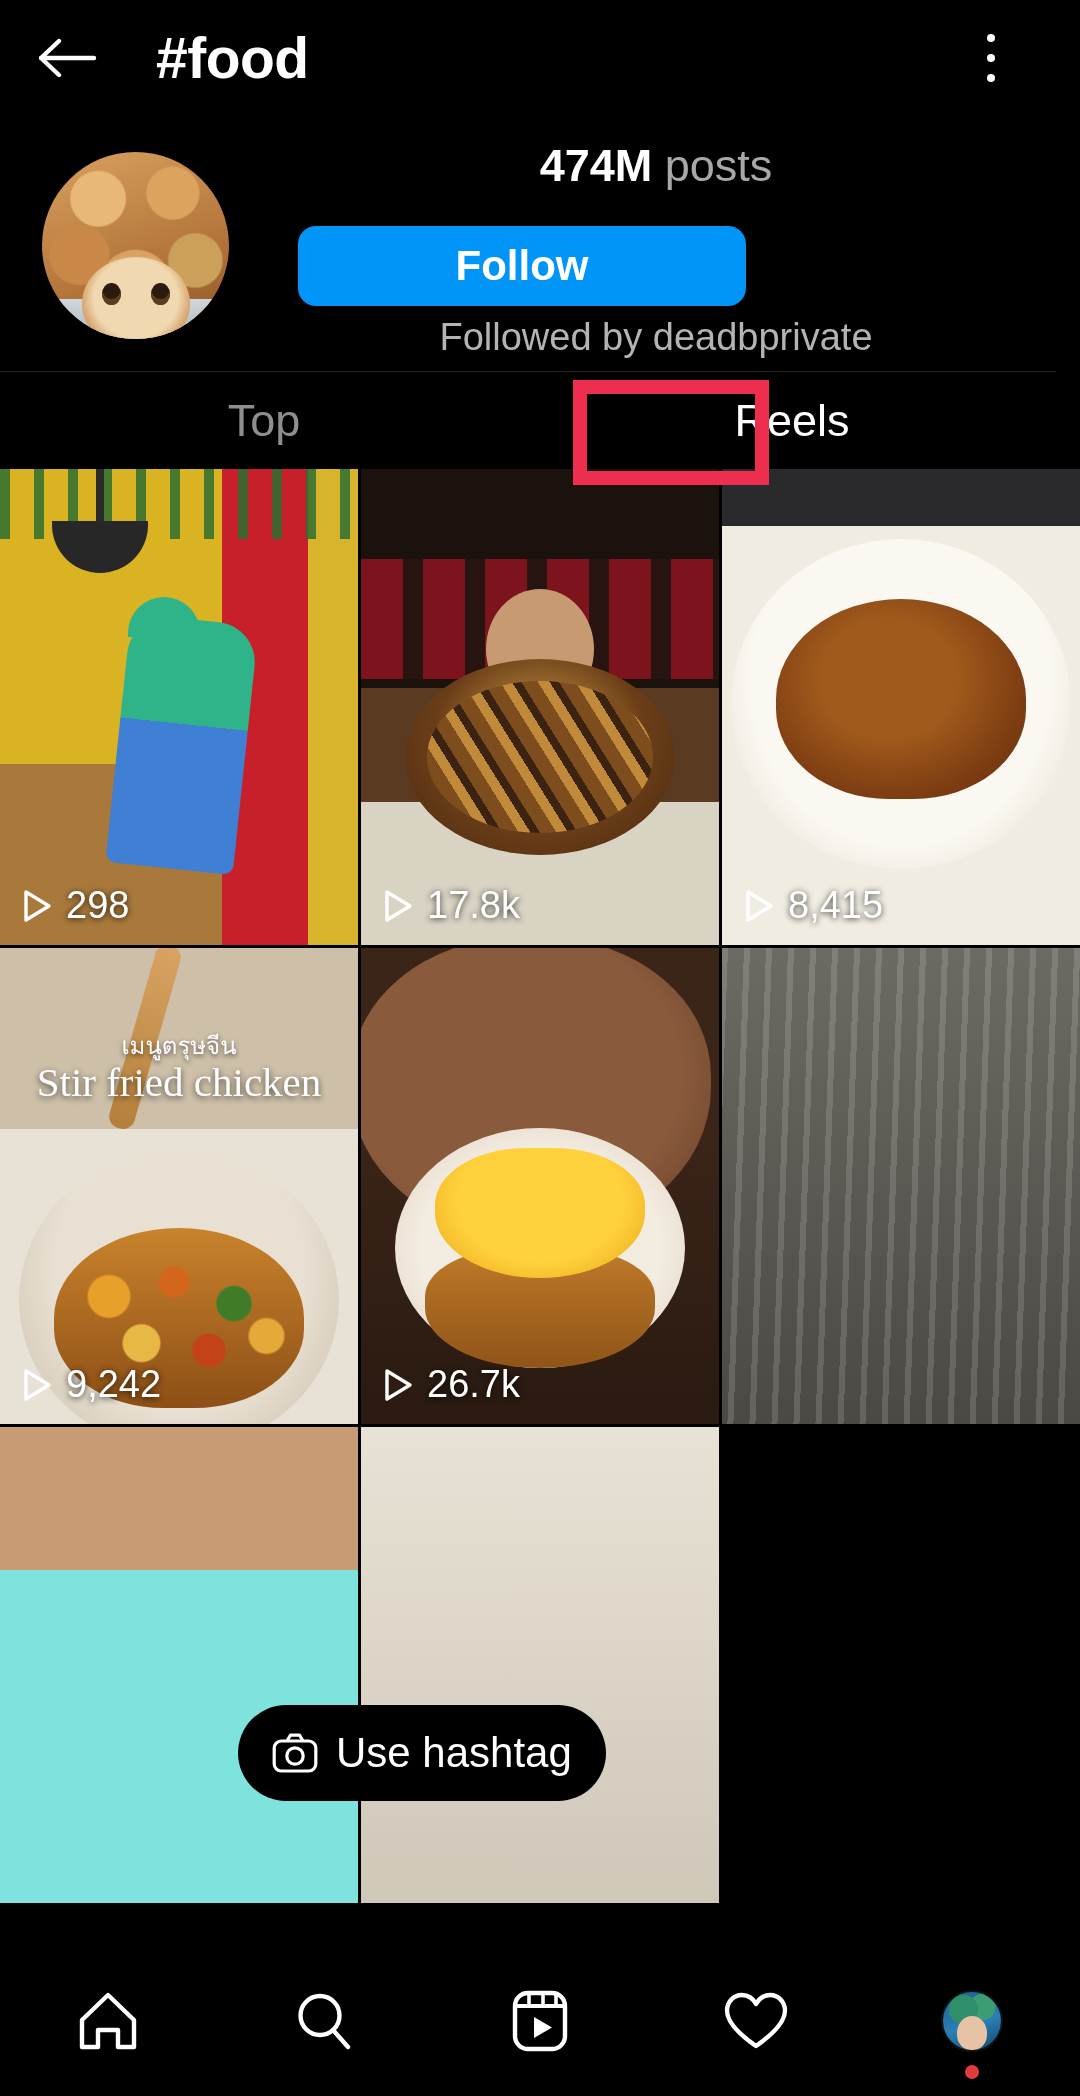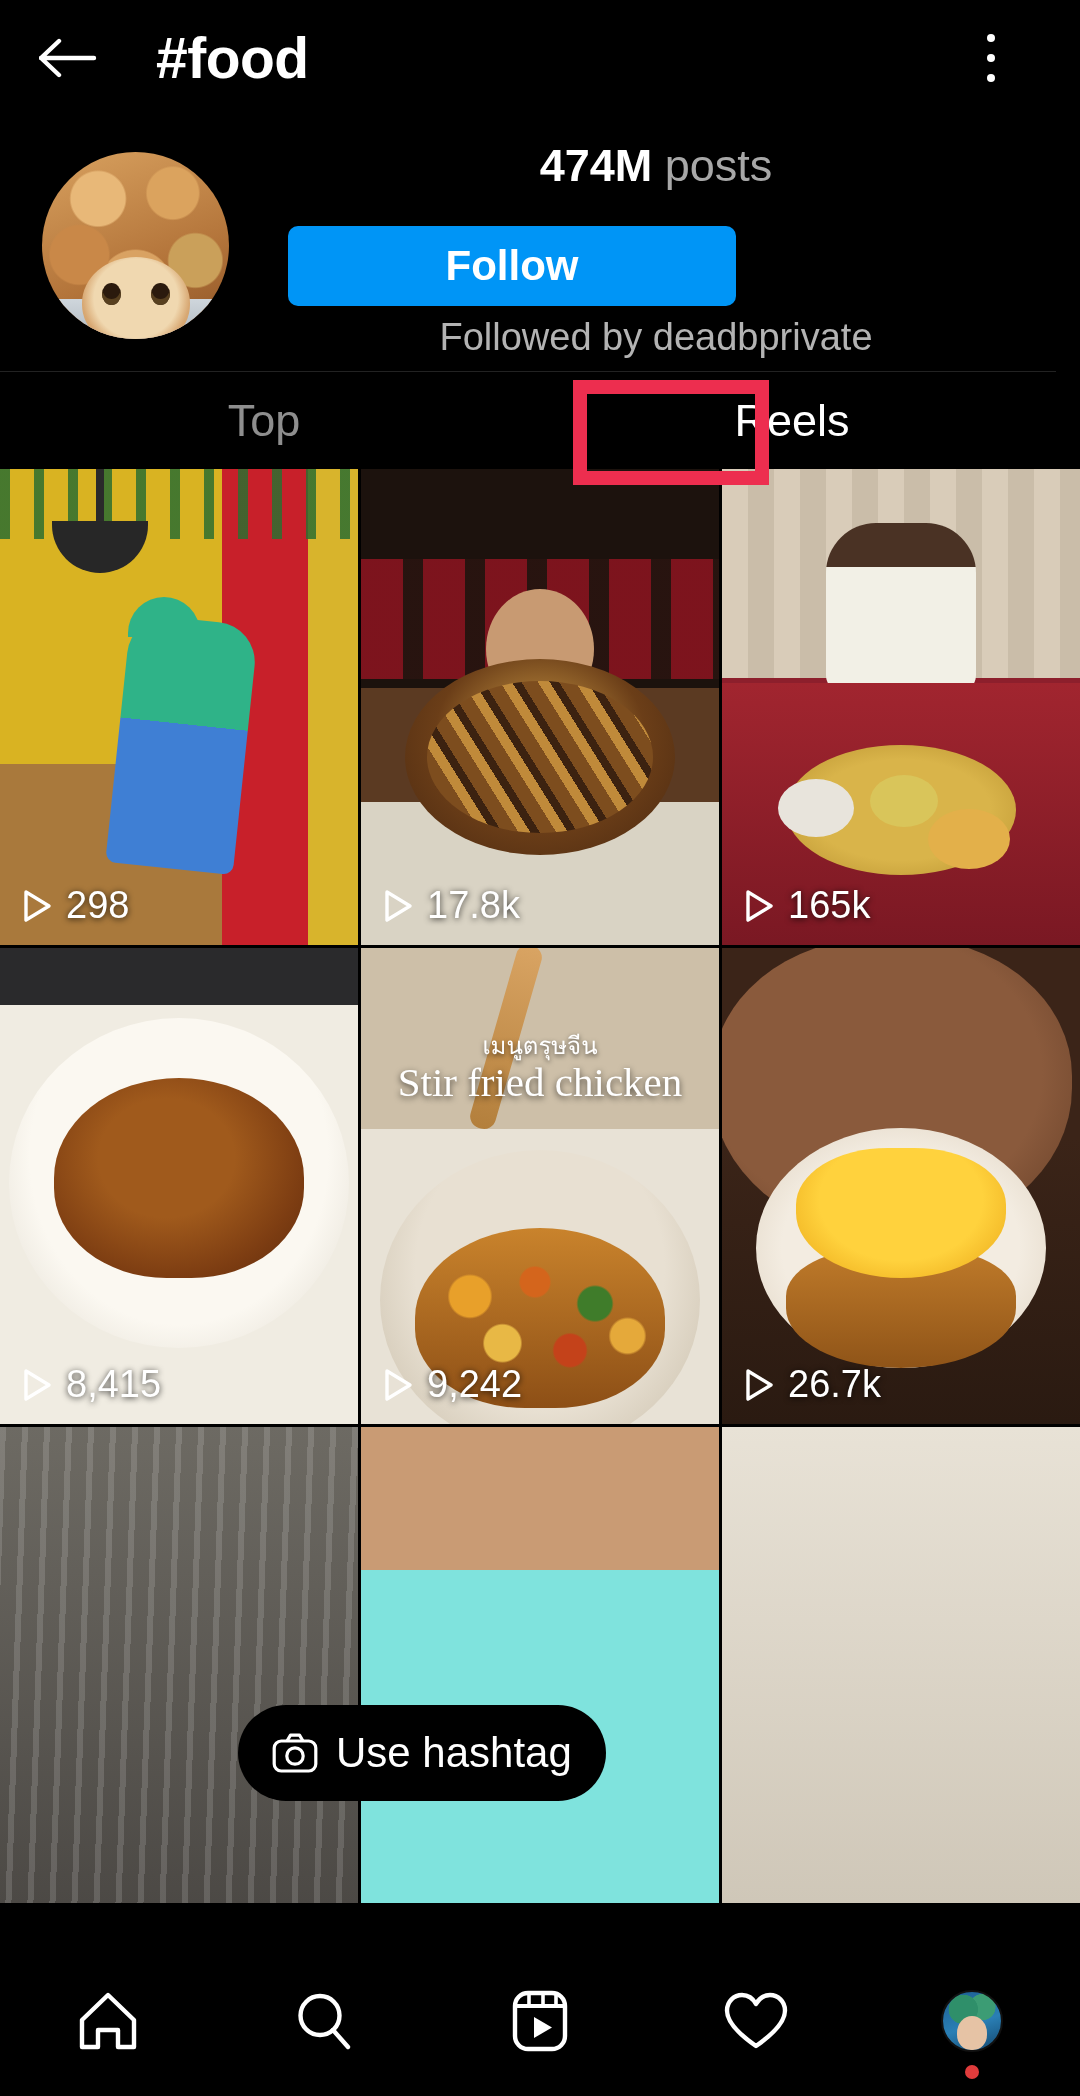--- a/index.html
+++ b/index.html
@@ -65,22 +65,22 @@
     background:linear-gradient(#cfd6dc,#aeb7bf);
   }
 
   .posts-count {
     position:absolute; left:276px; top:24px; width:760px;
     text-align:center; font-size:45px; color:#a8a8a8; font-weight:400;
   }
   .posts-count b { color:#fff; font-weight:bold; }
 
   .follow-btn {
-    position:absolute; left:288px; top:110px;
-    width:448px; height:80px; border-radius:10px;
+    position:absolute; left:298px; top:110px;
+    width:448px; height:80px; border-radius:18px;
     background:#0095f6; border:none;
     color:#fff; font-size:42px; font-weight:bold;
     font-family:"Liberation Sans", sans-serif;
     display:flex; align-items:center; justify-content:center;
   }
   .followed-by {
     position:absolute; left:276px; top:200px; width:760px;
     text-align:center; font-size:38px; color:#b3b3b3;
   }
 
@@ -390,37 +390,20 @@
           <div class="platter"></div>
       </div>
       <div class="views">
         <svg class="play-tri" viewBox="0 0 30 34">
           <path d="M4 3 L27 17 L4 31 Z" fill="none" stroke="#fff" stroke-width="3.4" stroke-linejoin="round"></path>
         </svg>
         <span>17.8k</span>
       </div>
     </div>
 
-    <div class="cell">
-      <div class="art art3">
-        <div class="wall"></div>
-          <div class="woman"></div>
-          <div class="table"></div>
-        <div class="thali"></div>
-          <div class="bowl1"></div>
-          <div class="bowl2"></div>
-          <div class="bowl3"></div>
-      </div>
-      <div class="views">
-        <svg class="play-tri" viewBox="0 0 30 34">
-          <path d="M4 3 L27 17 L4 31 Z" fill="none" stroke="#fff" stroke-width="3.4" stroke-linejoin="round"></path>
-        </svg>
-        <span>165k</span>
-      </div>
-    </div>
 
     <div class="cell">
       <div class="art art4">
         <div class="bowl"></div>
           <div class="curry"></div>
       </div>
       <div class="views">
         <svg class="play-tri" viewBox="0 0 30 34">
           <path d="M4 3 L27 17 L4 31 Z" fill="none" stroke="#fff" stroke-width="3.4" stroke-linejoin="round"></path>
         </svg>

